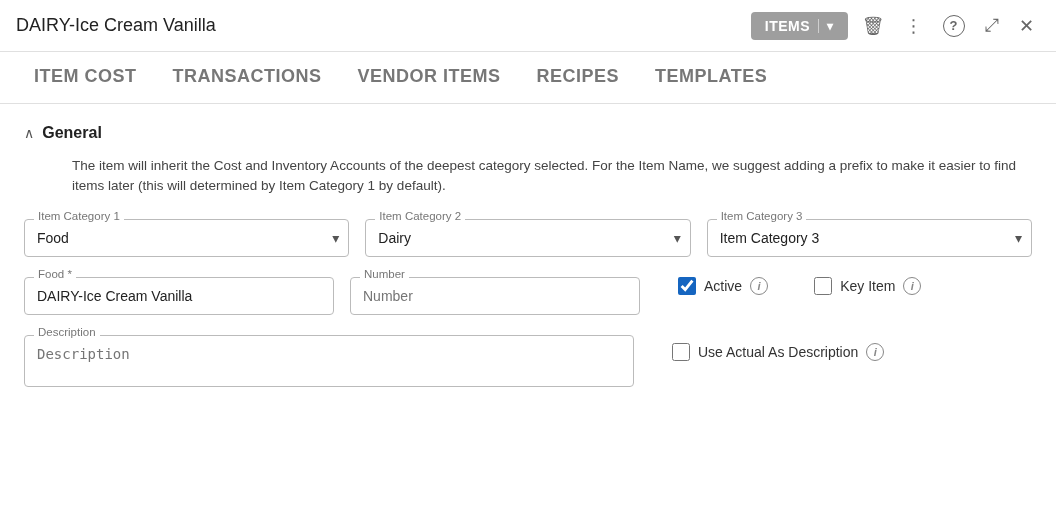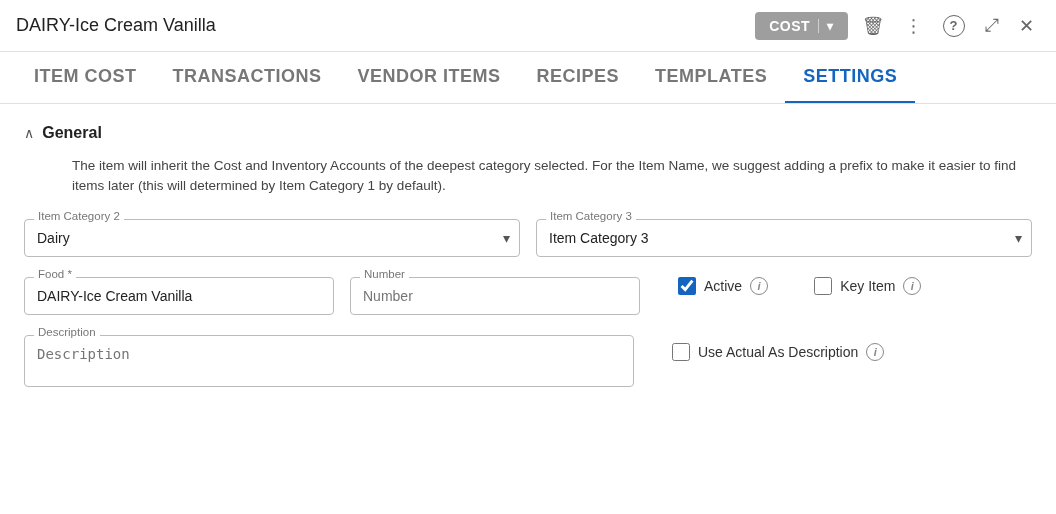--- a/index.html
+++ b/index.html
@@ -212,21 +212,21 @@
       min-width: 280px;
     }
   </style>
 </head>
 <body>
 
 <div class="header">
   <span class="header-title">DAIRY-Ice Cream Vanilla</span>
   <div class="header-actions">
     <button class="save-btn">
-      <span>COST</span>
+      <span>ITEMS</span>
       <span class="caret">▾</span>
     </button>
     <button class="icon-btn">
       <span>🗑</span>
     </button>
     <button class="icon-btn">
       <span>⋮</span>
     </button>
     <button class="icon-btn">
       <span style="border:1.5px solid #666;border-radius:50%;width:22px;height:22px;display:flex;align-items:center;justify-content:center;font-size:13px;font-weight:bold;color:#666;">?</span>
@@ -248,37 +248,44 @@
     <span>TRANSACTIONS</span>
   </div>
   <div class="tab">
     <span>VENDOR ITEMS</span>
   </div>
   <div class="tab">
     <span>RECIPES</span>
   </div>
   <div class="tab">
     <span>TEMPLATES</span>
-  </div>
-  <div class="tab active">
-    <span>SETTINGS</span>
   </div>
 </div>
 
 <div class="content">
 
   <div class="section-header">
     <span class="section-toggle">∧</span>
     <span class="section-title">General</span>
   </div>
 
   <p class="description-text">The item will inherit the Cost and Inventory Accounts of the deepest category selected. For the Item Name, we suggest adding a prefix to make it easier to find items later (this will determined by Item Category 1 by default).</p>
 
   <div class="form-row">
 
+    <div class="form-group">
+      <label>Item Category 1</label>
+      <div class="select-wrapper">
+        <select>
+          <option value="Food" selected="">Food</option>
+          <option value="Beverage">Beverage</option>
+          <option value="Supplies">Supplies</option>
+        </select>
+      </div>
+    </div>
 
     <div class="form-group">
       <label>Item Category 2</label>
       <div class="select-wrapper">
         <select>
           <option value="Dairy" selected="">Dairy</option>
           <option value="Produce">Produce</option>
           <option value="Meat">Meat</option>
         </select>
       </div>

